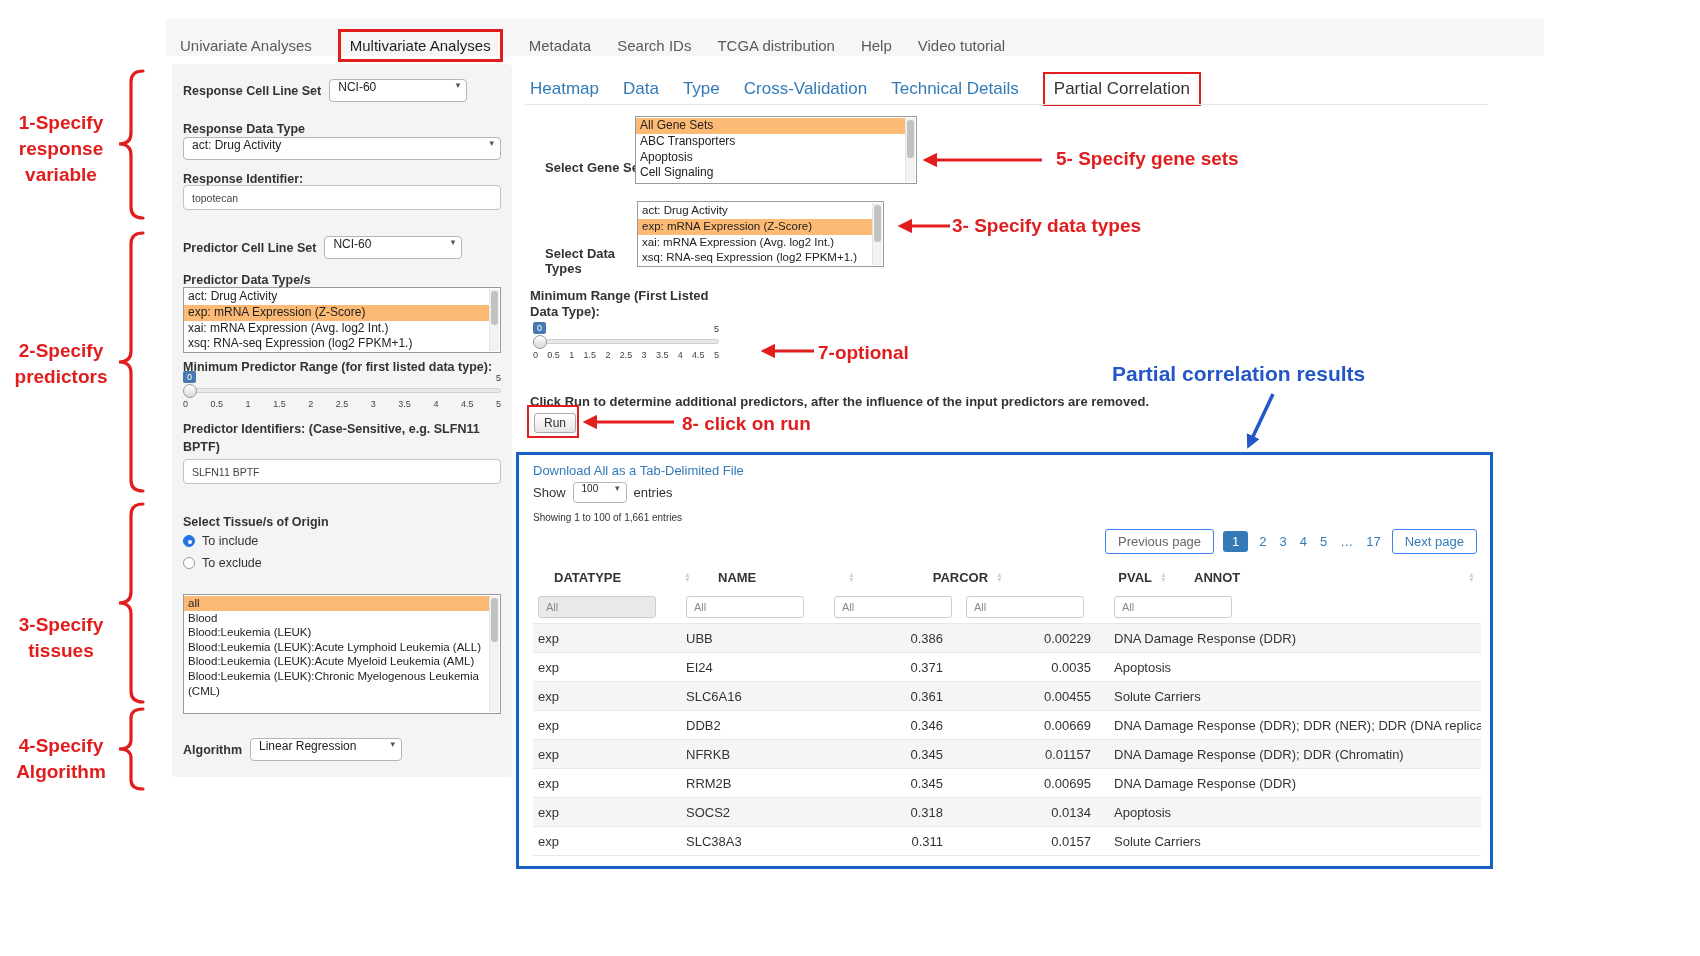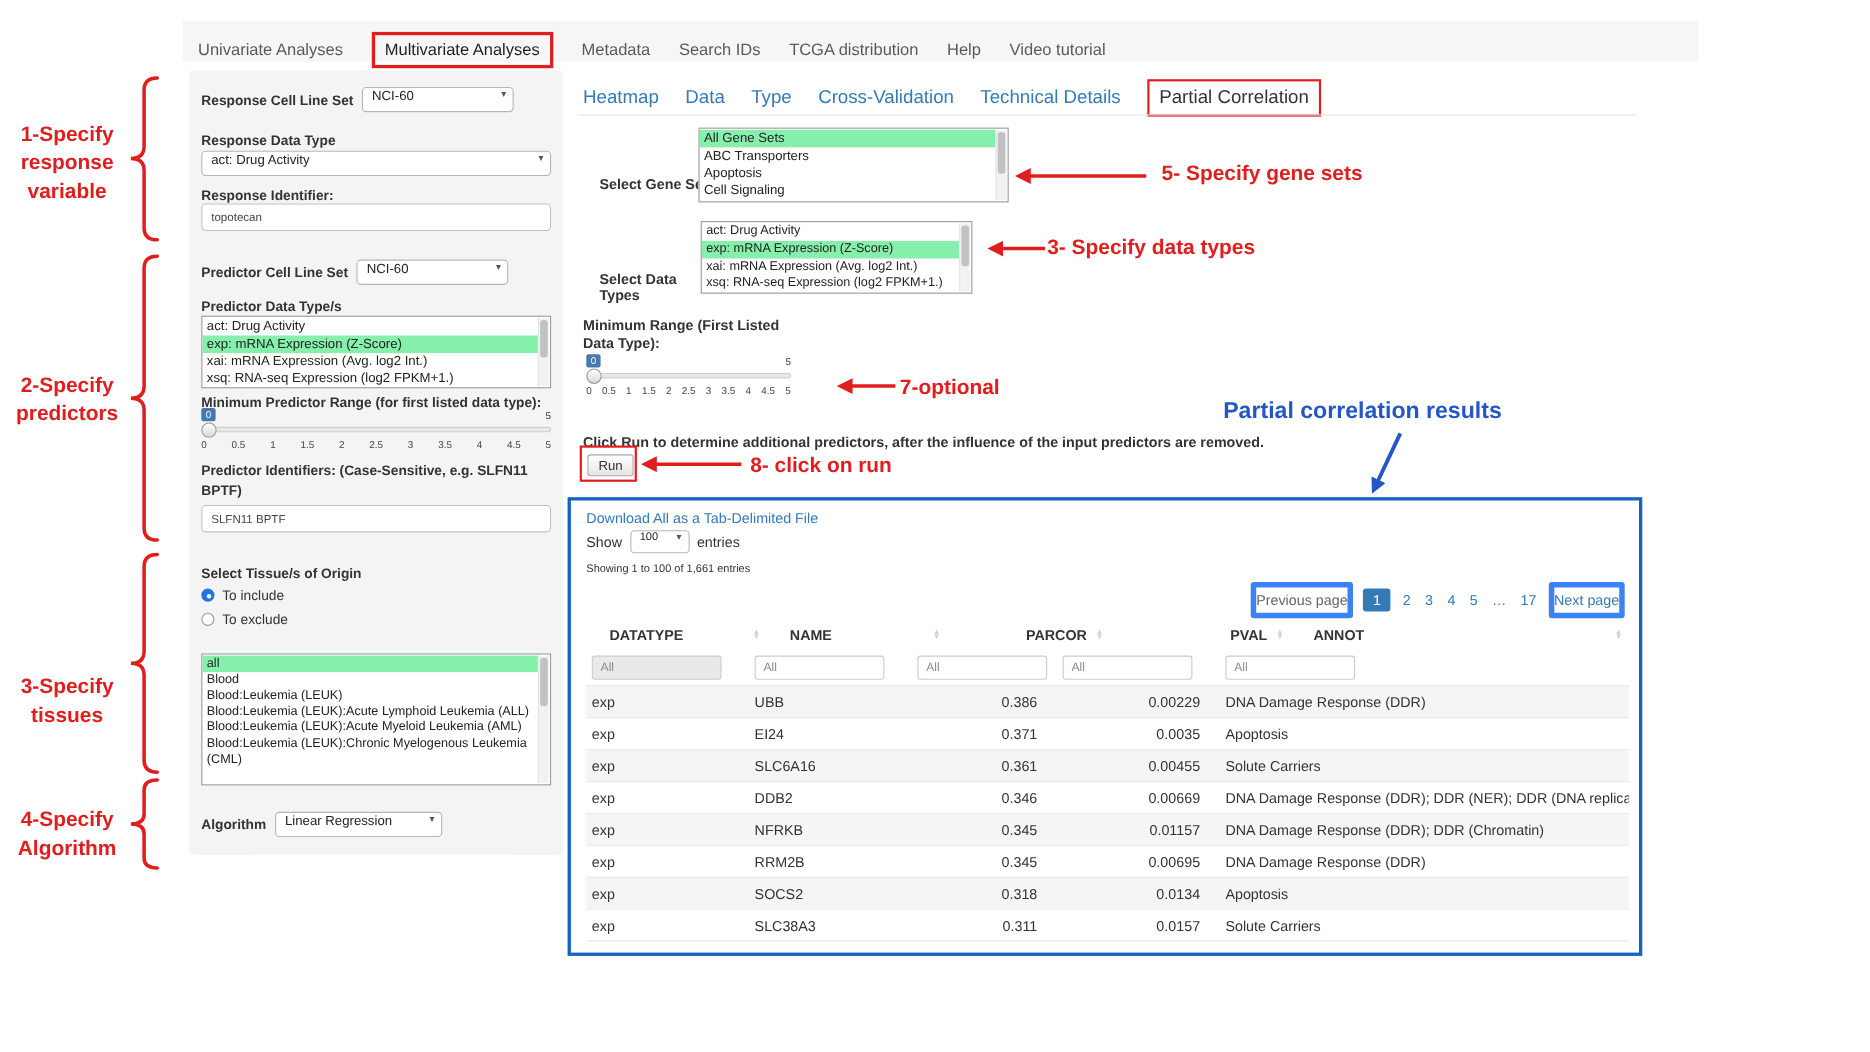--- a/index.html
+++ b/index.html
@@ -24,21 +24,21 @@
   .select { background:#fff; border:1px solid #b6b6b6; border-radius:4px; height:23px;
             display:flex; justify-content:space-between;
             padding:0 6px 0 8px; font-size:12px; color:#222; cursor:pointer; }
   .caret { font-size:9px; color:#555; margin-left:6px; }
   .w138 { width:138px; } .w152 { width:152px; } .wfull { width:318px; }
   .tinput { width:100%; height:25px; border:1px solid #c3c3c3; border-radius:4px;
             font-size:10.5px; color:#444; padding:0 8px; background:#fff; font-family:inherit; }
   .listbox { position:relative; background:#fff; border:1px solid #9a9a9a; overflow:hidden; width:100%; height:100%; }
   .listbox .options { margin-right:11px; padding-top:1px; }
   .opt { font-size:12px; line-height:15.8px; padding:0 4px; white-space:nowrap; color:#222; overflow:hidden; }
-  .opt.selected { background:#86efac; }
+  .opt.selected { background:#fdba74; }
   .wrapbox .opt { white-space:normal; font-size:11.5px; line-height:14.6px; }
   .sb { position:absolute; top:1px; right:1px; bottom:1px; width:10px; background:#f2f2f2; border-left:1px solid #e4e4e4; }
   .sb-thumb { position:absolute; top:2px; left:1px; width:7px; height:55%; background:#c2c2c2; border-radius:3px; }
 
   
   .slider-top { display:flex; justify-content:space-between; align-items:flex-end; margin-bottom:5px; }
   .slider-bubble { background:#4878b0; color:#fff; font-size:9px; padding:1px 4px; border-radius:2px; }
   .slider-max { font-size:9px; color:#333; }
   .slider-track { position:relative; height:5px; background:#e8e8e8; border:1px solid #d0d0d0; border-radius:3px; }
   .slider-handle { position:absolute; left:-1px; top:-5px; width:14px; height:14px; border-radius:50%;
@@ -81,21 +81,21 @@
 
   
   .results { position:absolute; left:516px; top:452px; width:977px; height:417px;
              border:3px solid #1661c2; background:#fff; }
   .dl-link { position:absolute; left:14px; top:8px; font-size:13px; color:#337ab7; cursor:pointer; }
   .show-row { position:absolute; left:14px; top:27px; display:flex; align-items:center; gap:7px;
               font-size:13px; color:#333; }
   .show-select { width:54px; height:21px; font-size:10px; }
   .showing-text { position:absolute; left:14px; top:57px; font-size:10px; color:#333; }
   .pagination { position:absolute; right:13px; top:74px; display:flex; align-items:center; gap:9px; font-size:13px; }
-  .pg-btn { border:5px solid #3b82f6; border-radius:3px; padding:4px 0; cursor:pointer; white-space:nowrap; }
+  .pg-btn { border:1px solid #3b82f6; border-radius:3px; padding:4px 12px; cursor:pointer; white-space:nowrap; }
   .pg-prev { color:#666; } .pg-next { color:#337ab7; }
   .pages { display:inline-flex; gap:9px; align-items:center; }
   .pg-num { color:#337ab7; cursor:pointer; padding:3px 2px; }
   .pg-num.active { background:#337ab7; color:#fff; border-radius:3px; padding:3px 9px; }
 
   .dtable { position:absolute; left:14px; top:108px; width:948px; }
   .thead { display:flex; height:28px; align-items:center; }
   .thead > div { display:flex; align-items:center; justify-content:space-between;
                  font-size:13px; font-weight:bold; color:#333; padding:0 6px 0 5px;margin-left:16px; }
   .thead > div:nth-of-type(3), .thead > div:nth-of-type(4) { justify-content:flex-end; }

